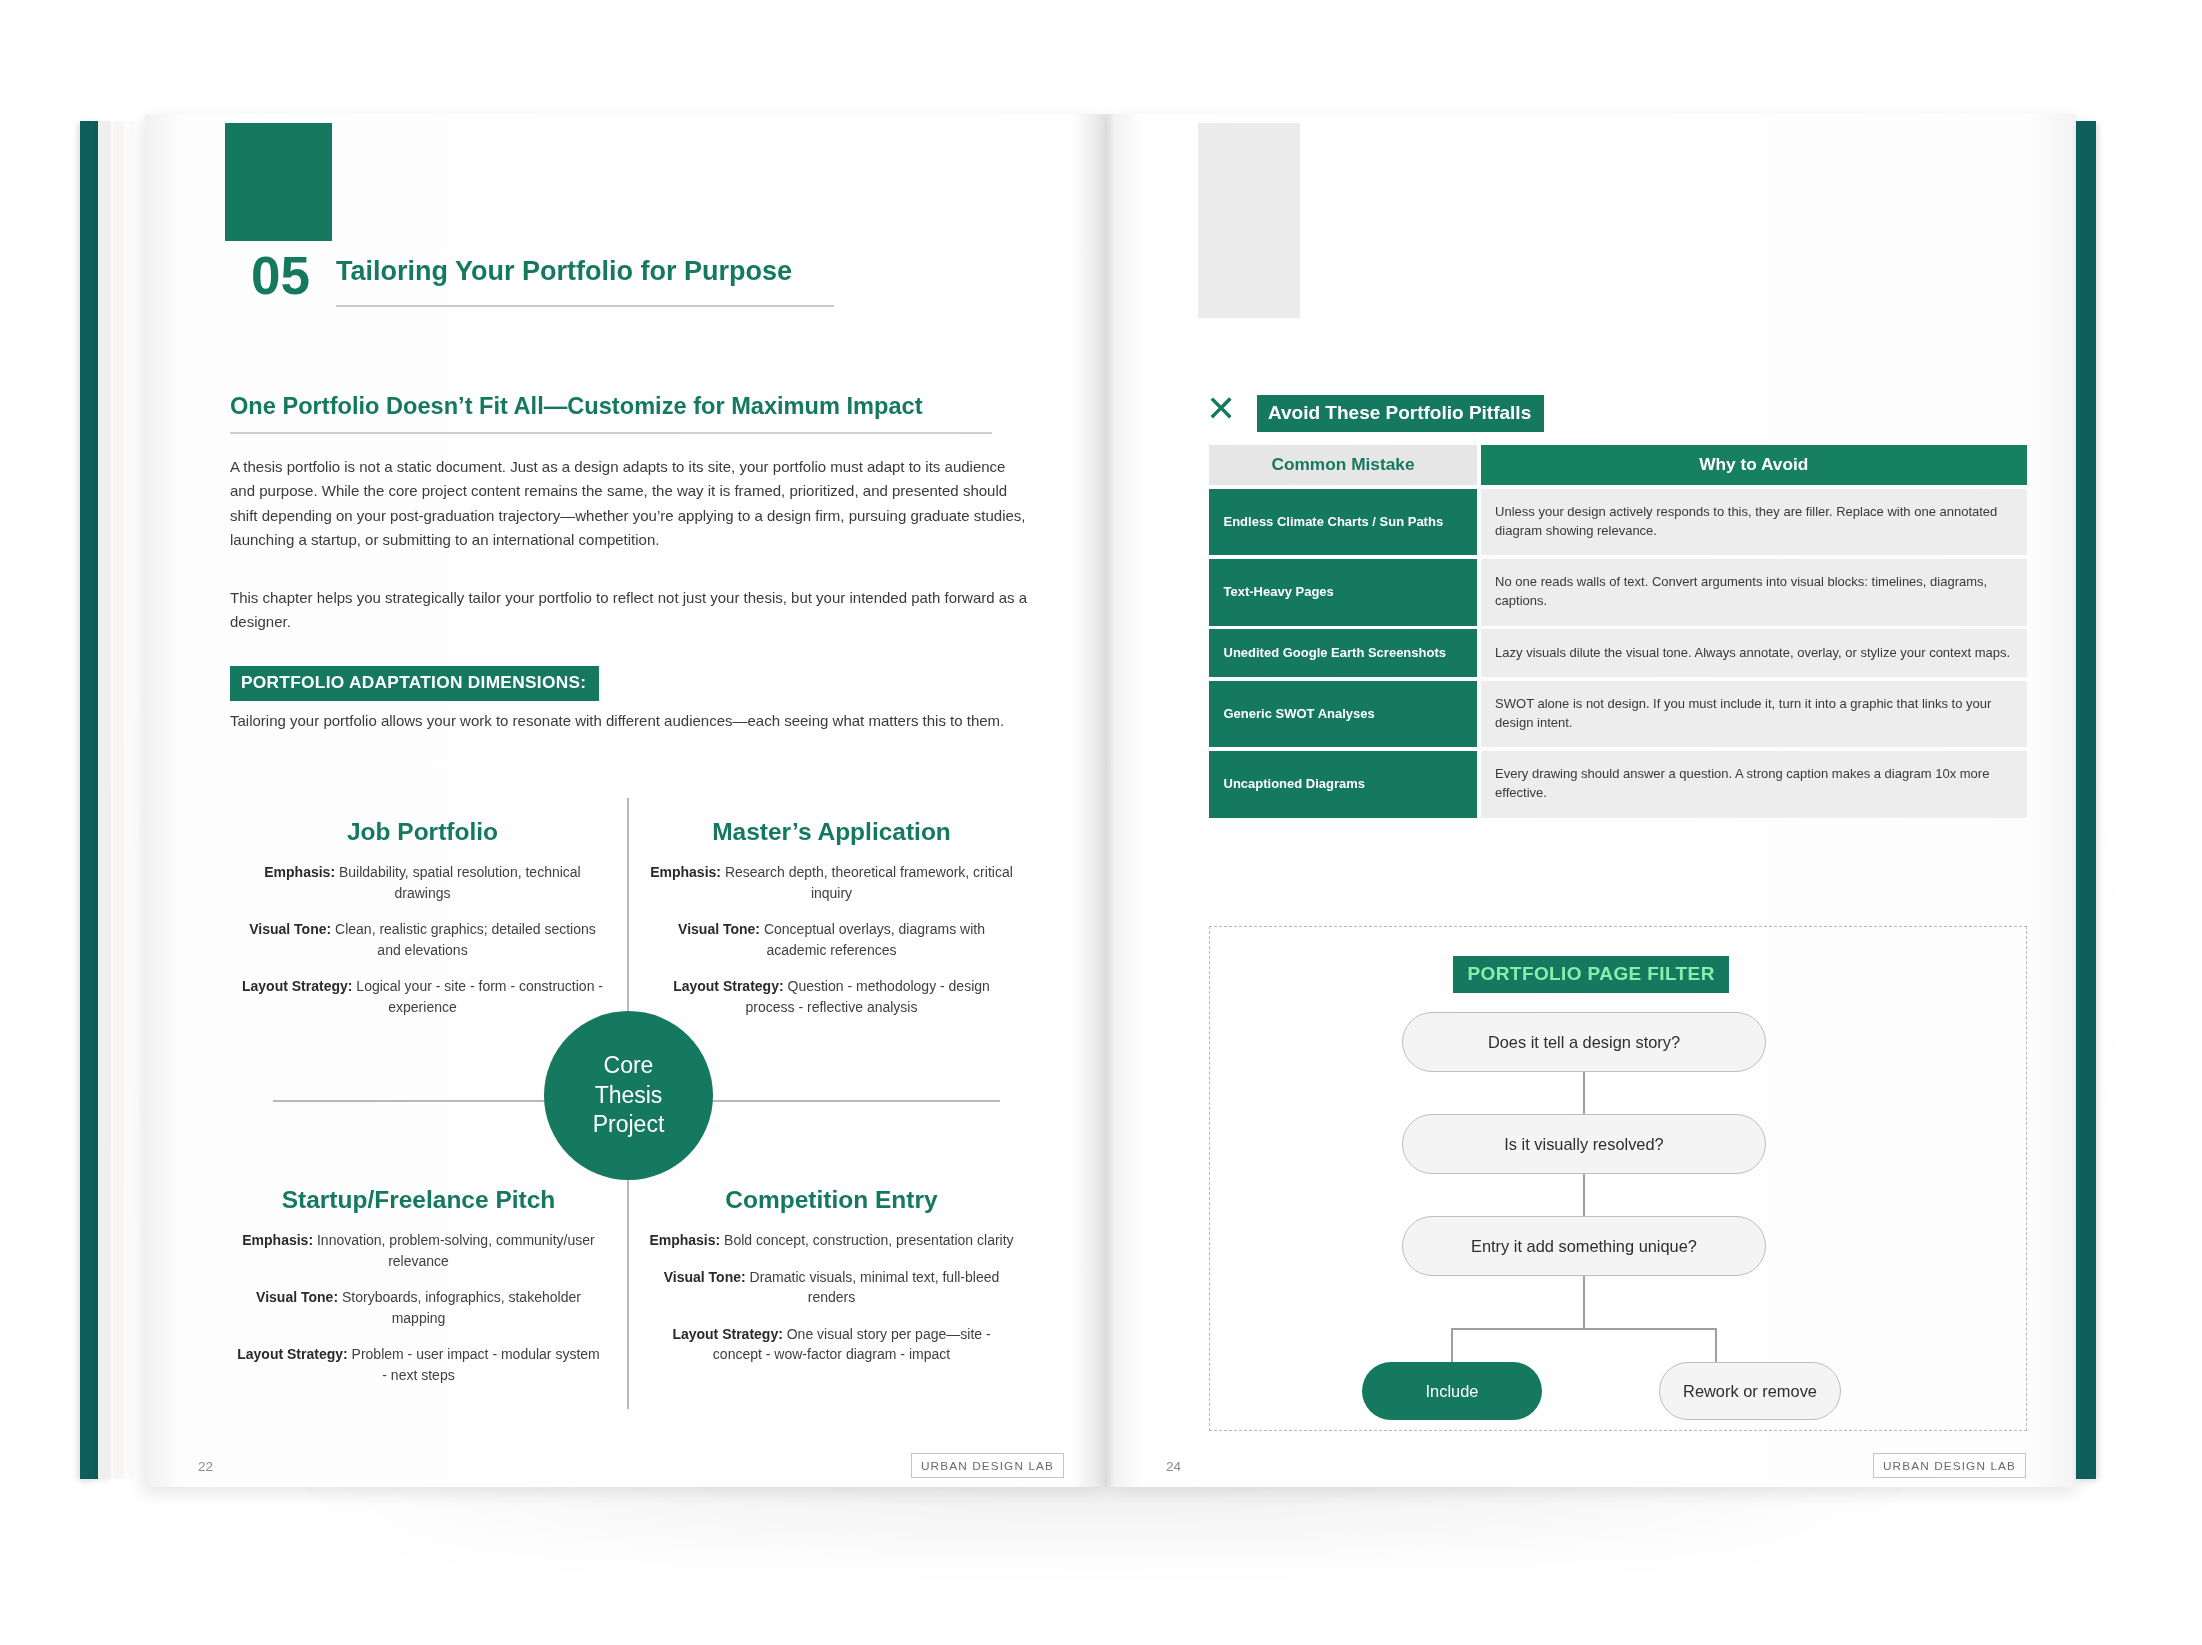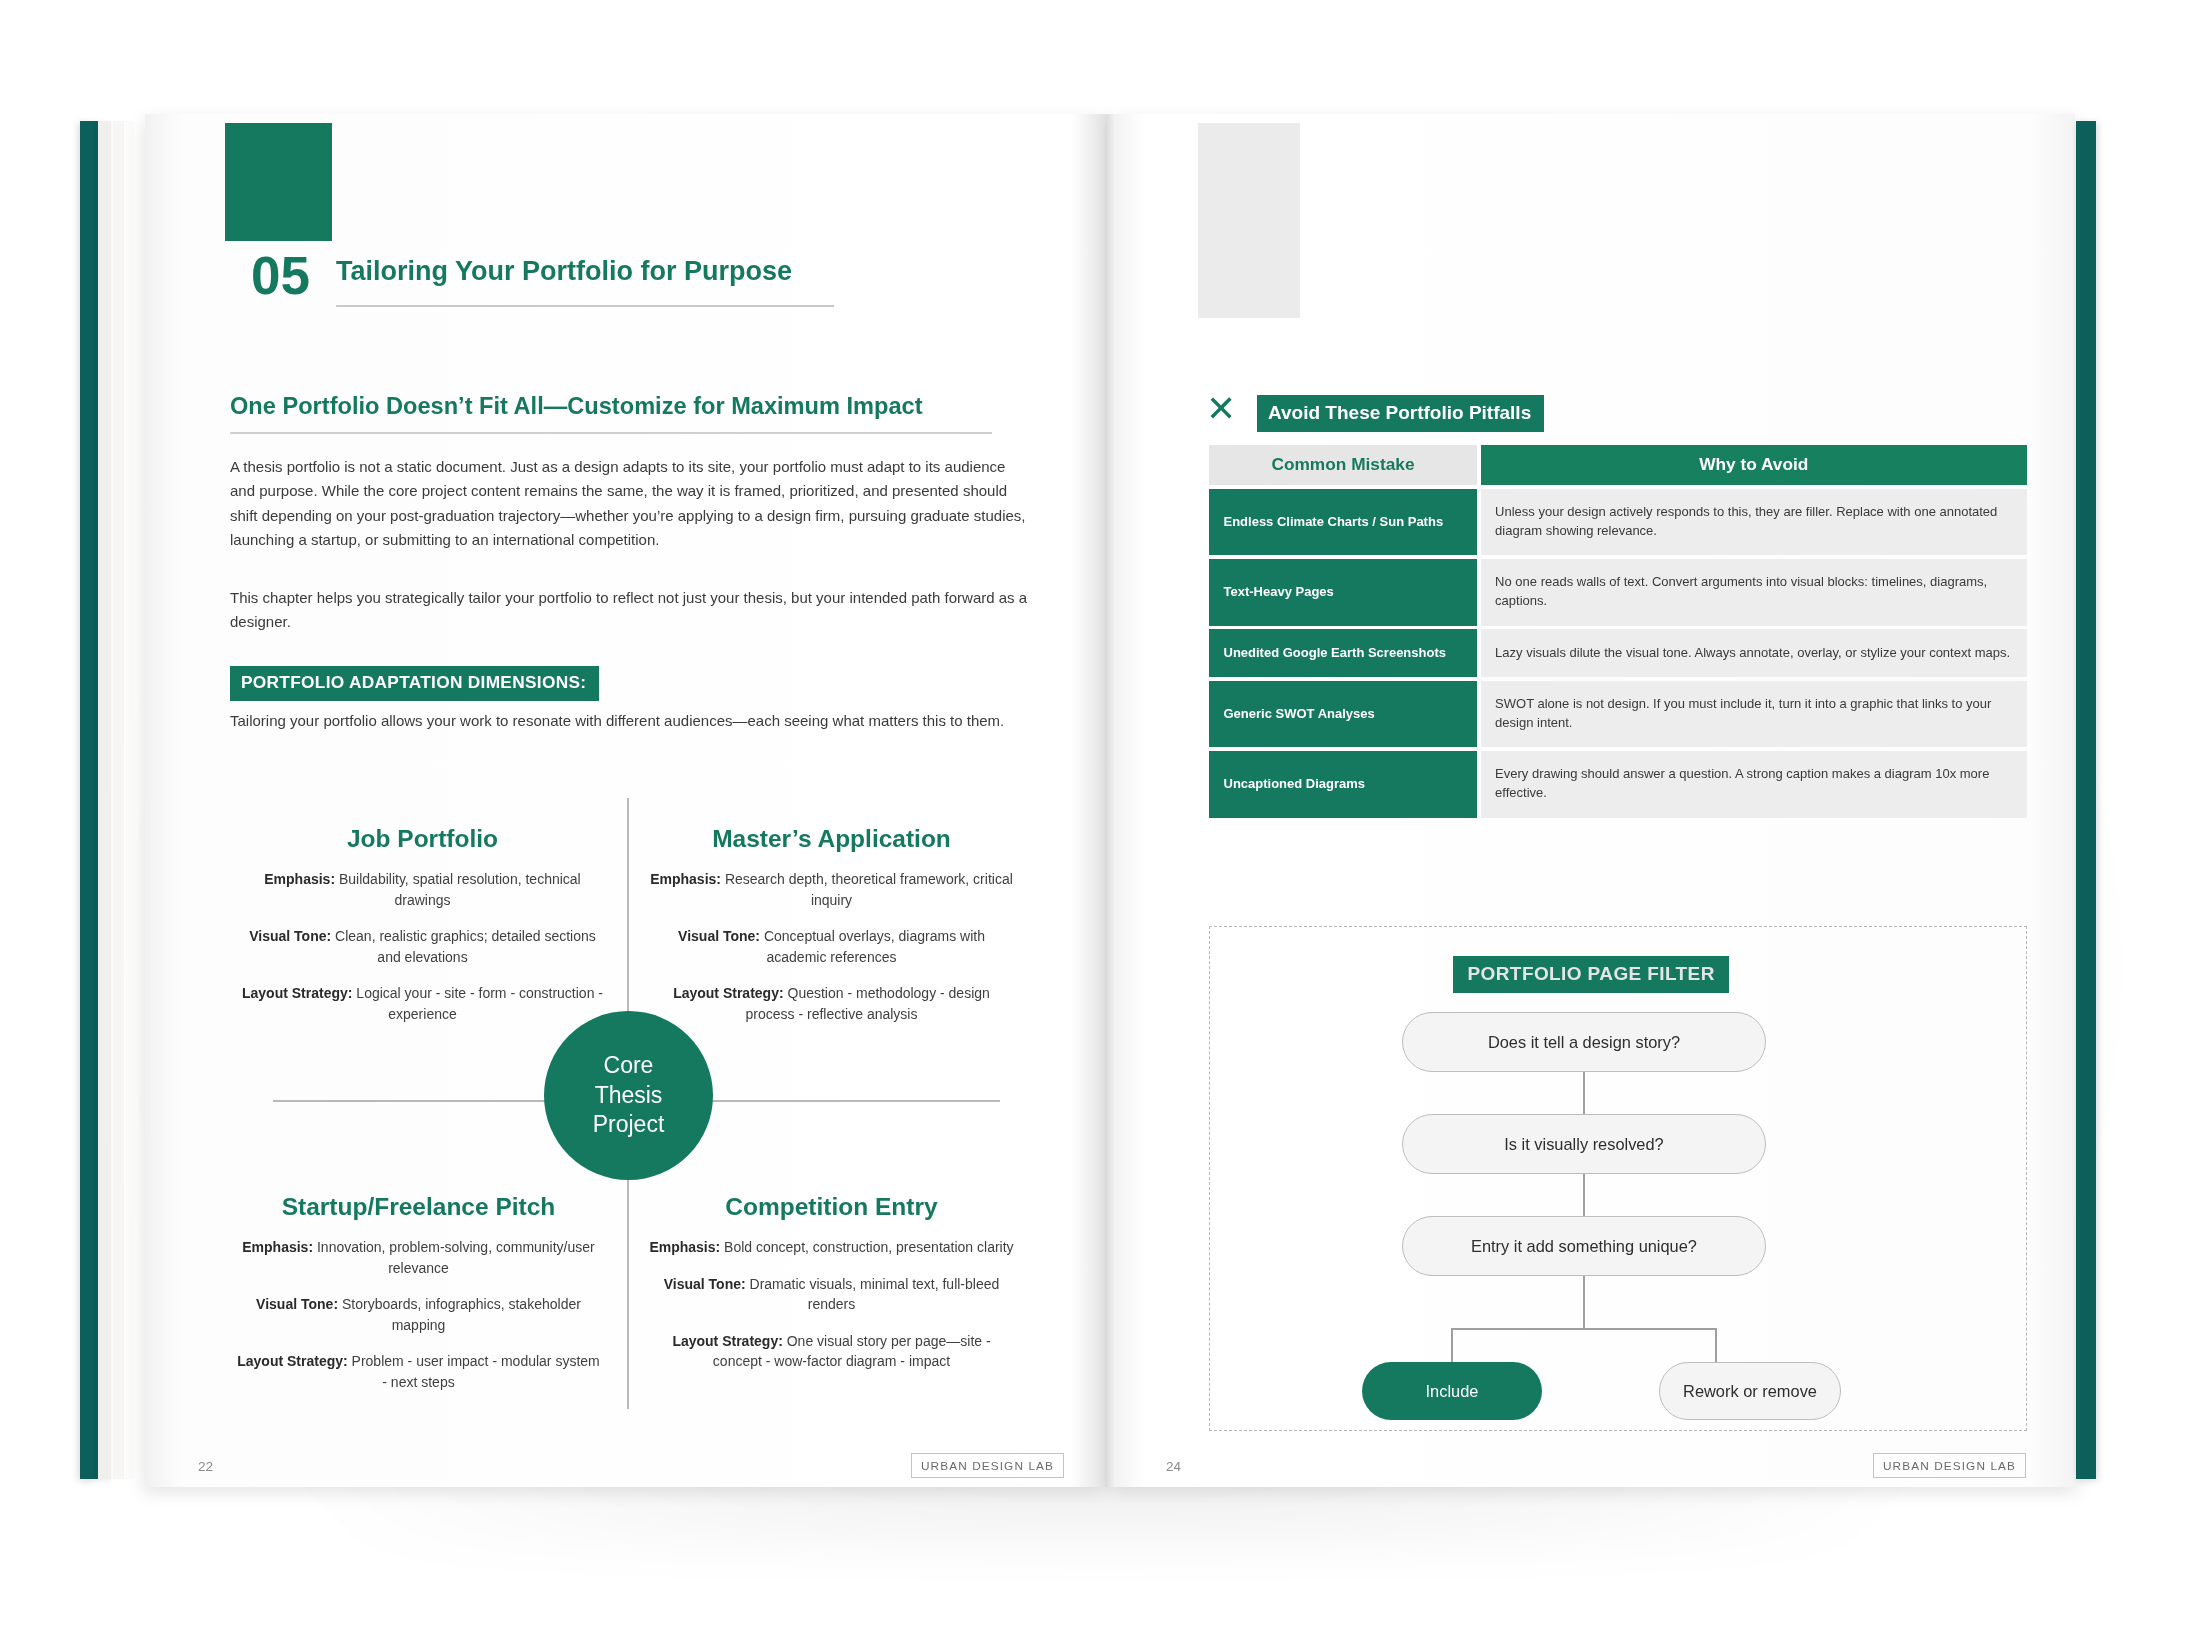--- a/index.html
+++ b/index.html
@@ -201,21 +201,20 @@
     align-items: center;
     justify-content: center;
     font-size: 23px;
     line-height: 1.28;
     text-align: center;
   }
   .quad {
     position: absolute;
     width: 391px;
     text-align: center;
-    margin-top: 7px;
   }
   .quad-title {
     font-size: 24.5px;
     font-weight: 700;
     color: #15795f;
     margin-bottom: 16.4px;
   }
   .quad-line {
     font-size: 14px;
     line-height: 1.45;
@@ -313,21 +312,21 @@
     width: 818px;
     height: 505px;
     border: 0.9px dashed #b6b6b6;
     box-sizing: border-box;
   }
   .flow-title {
     position: absolute;
     left: 1453px;
     top: 956px;
     background: #15795f;
-    color: #e5e5e5;
+    color: #86efac;
     font-size: 19px;
     font-weight: 700;
     letter-spacing: 0.4px;
     padding: 7.3px 14.5px 8.2px 14.5px;
   }
   .node {
     position: absolute;
     border: 0.9px solid #bdbdbd;
     border-radius: 36px;
     background: #f4f4f4;

